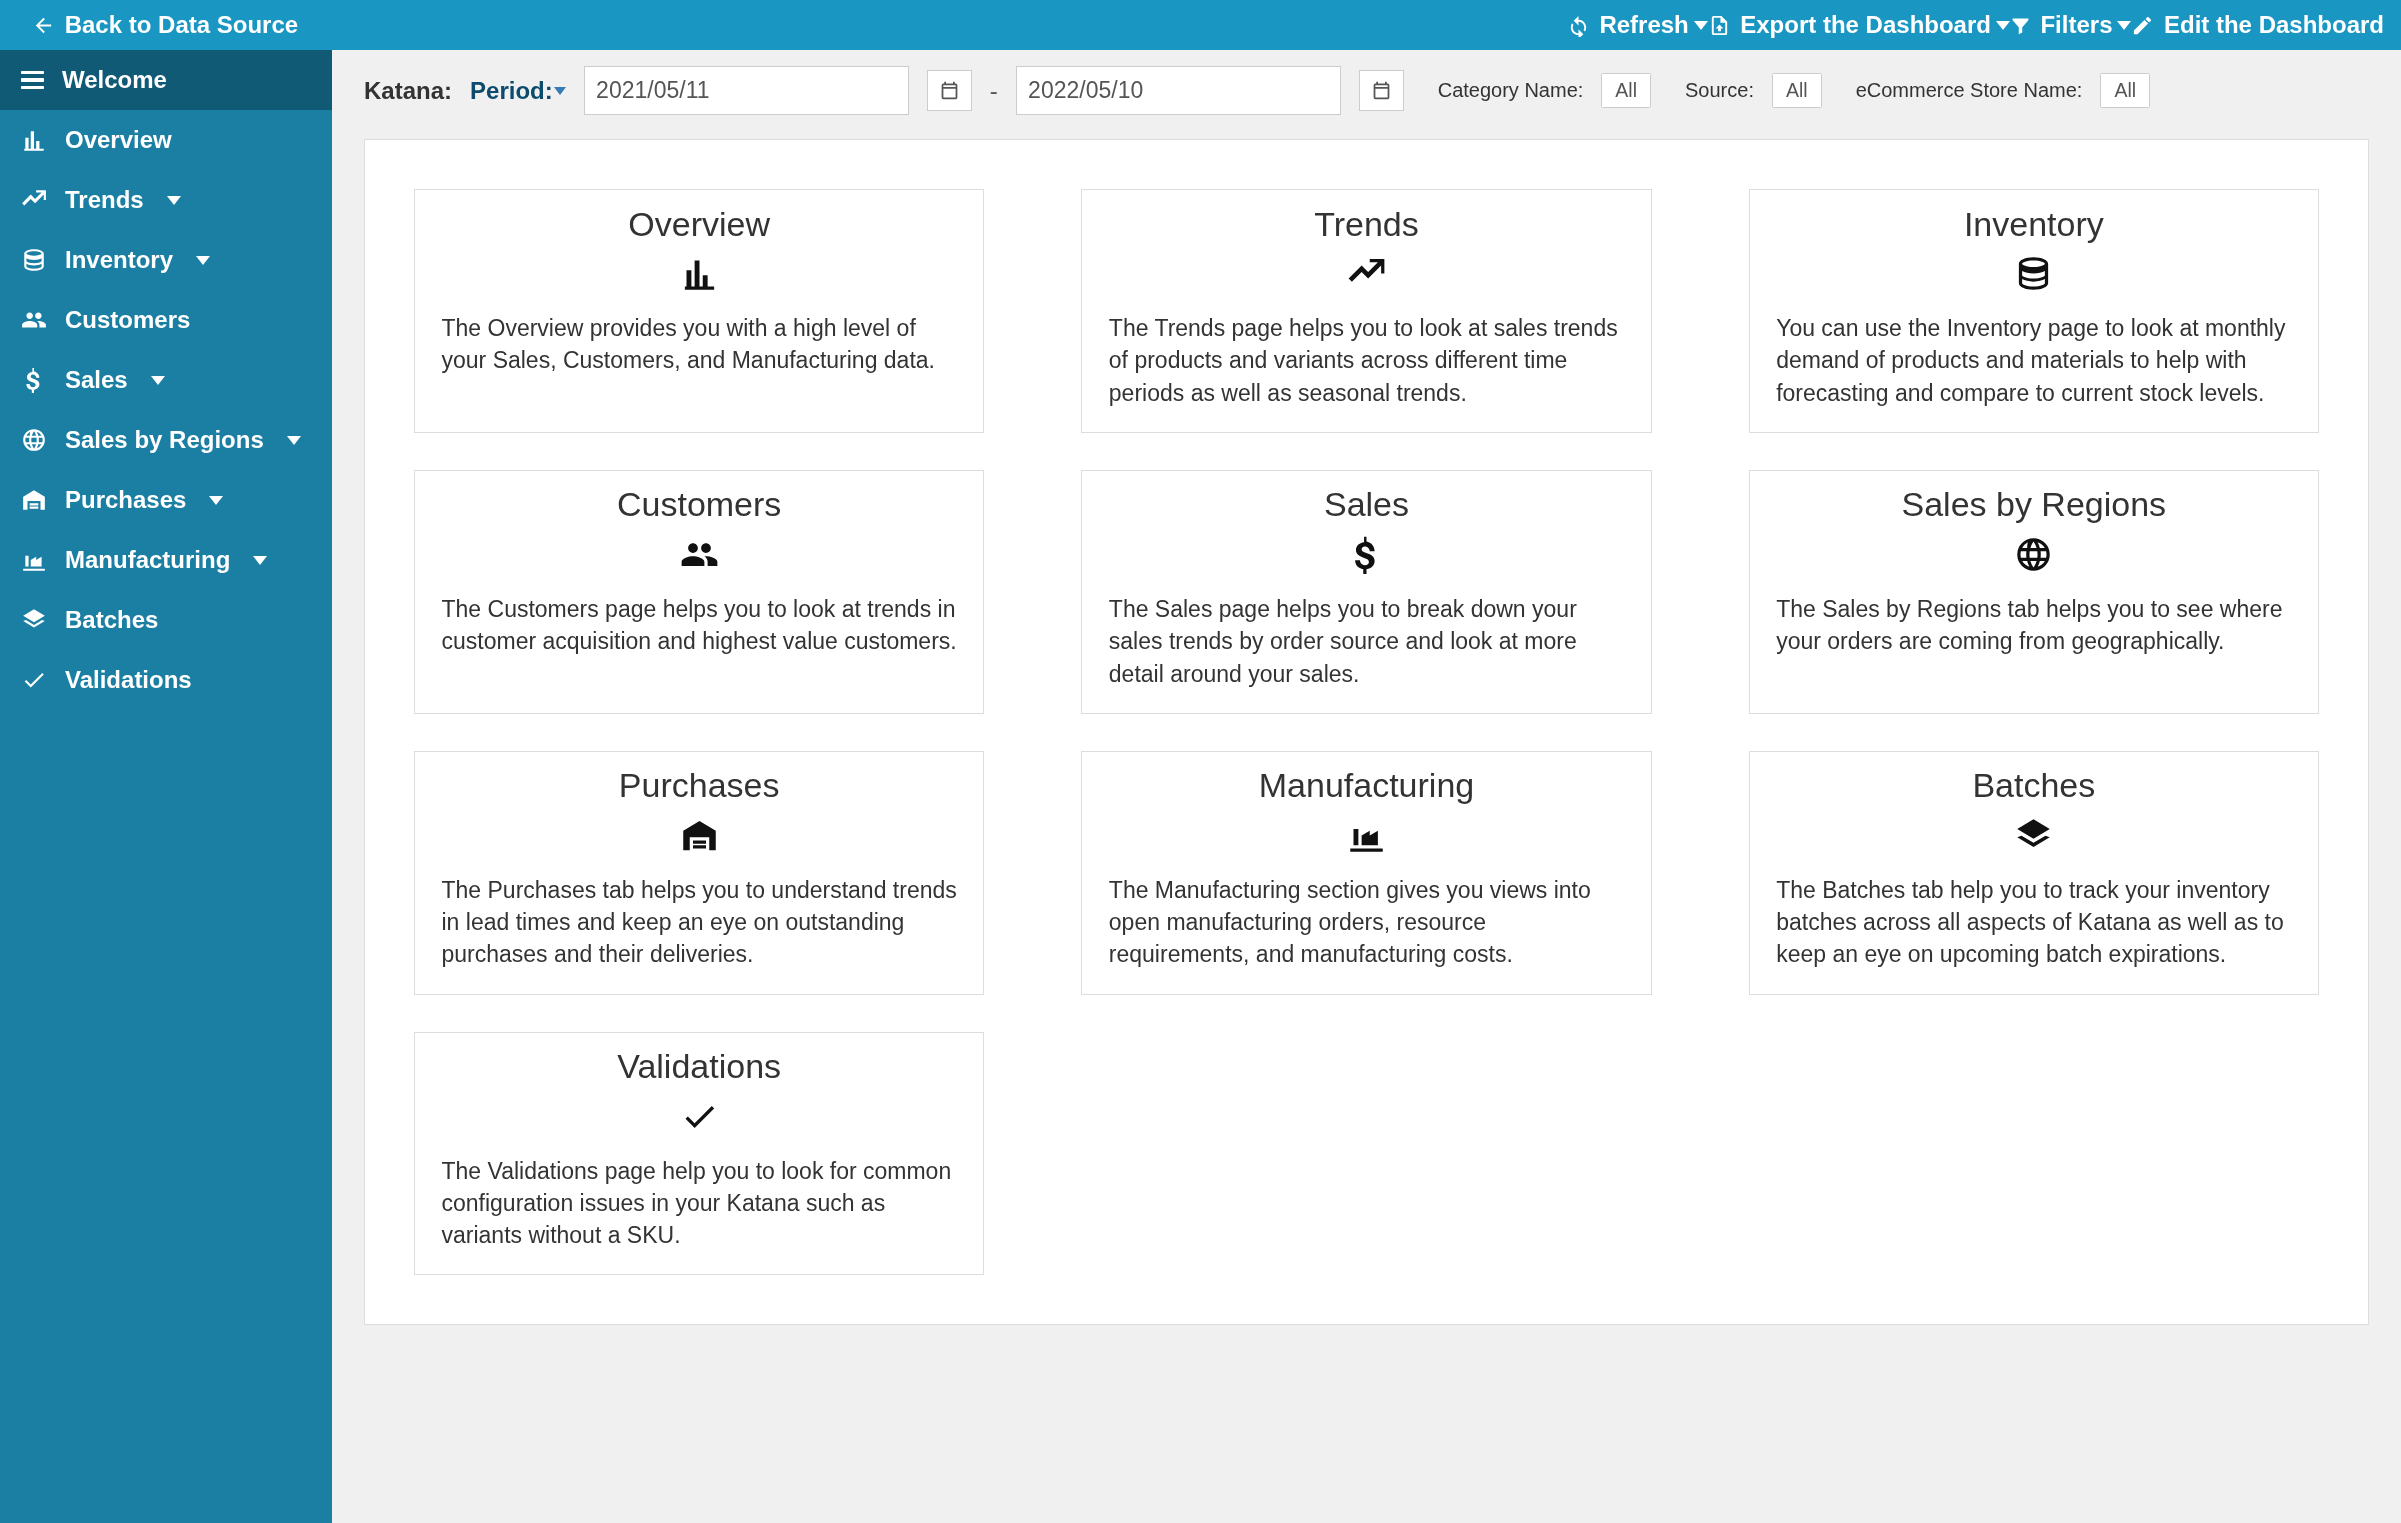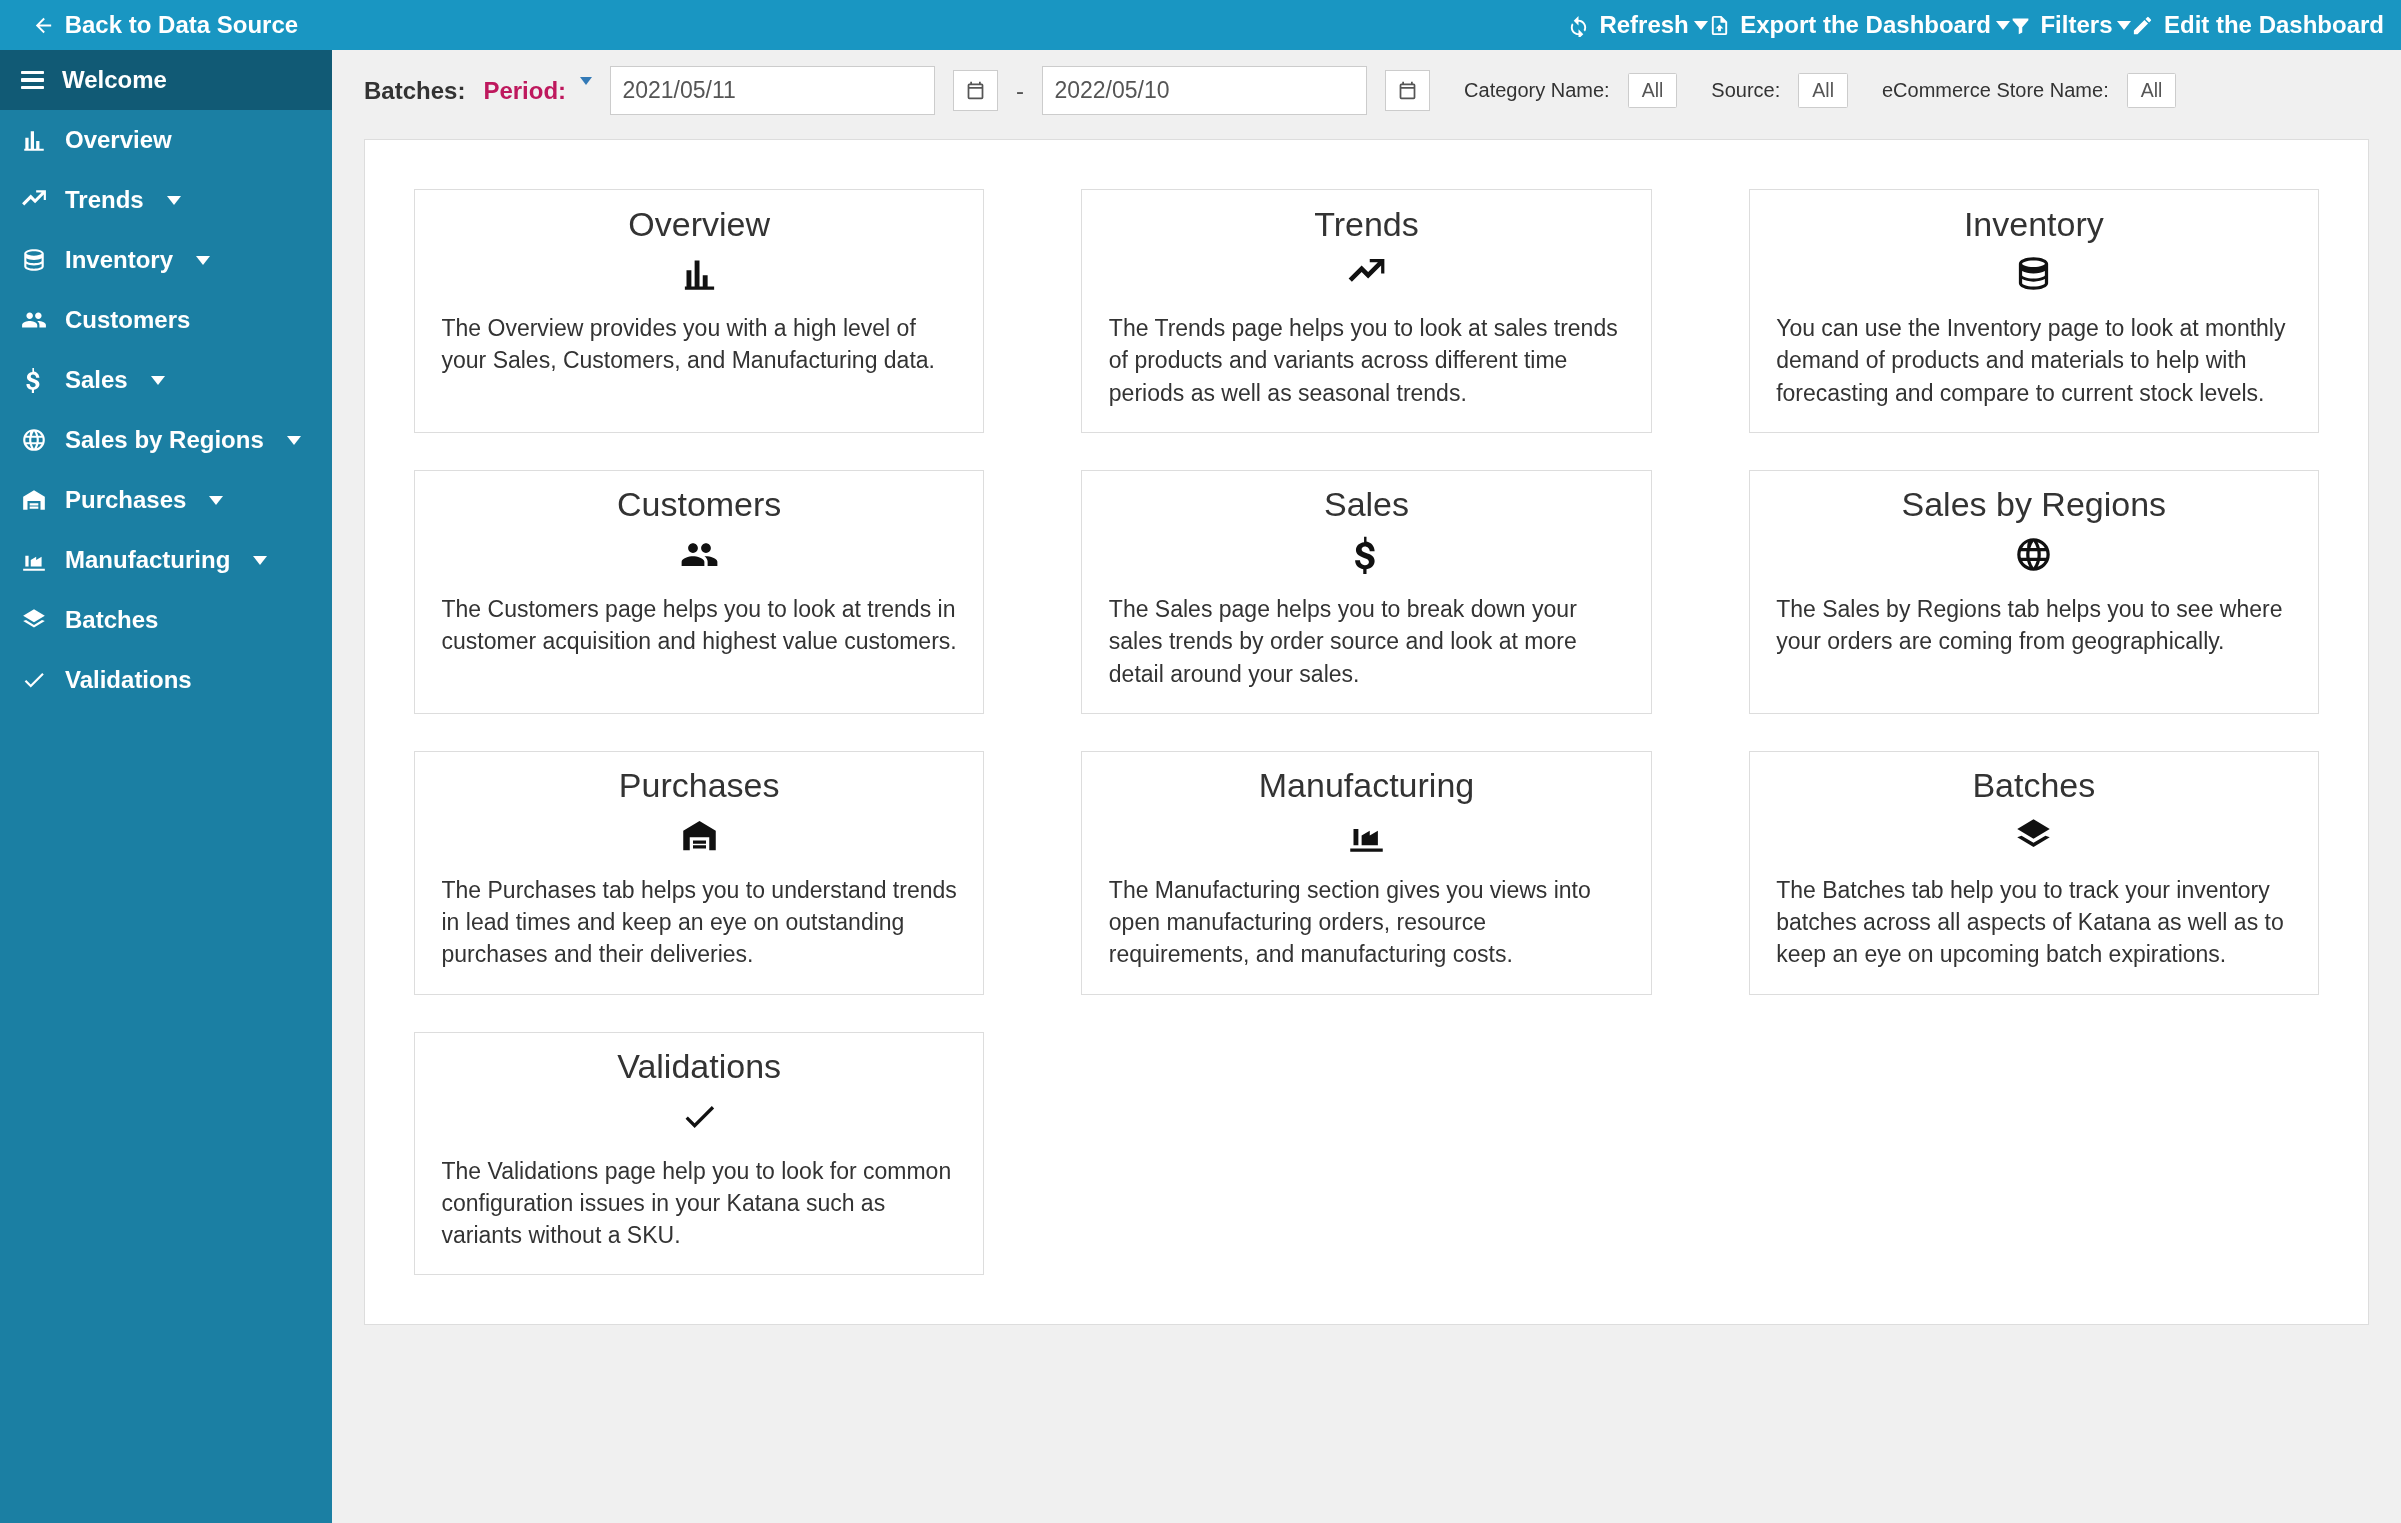--- a/index.html
+++ b/index.html
@@ -59,21 +59,21 @@
     display:flex;
     align-items:center;
     gap: 18px;
     padding: 16px 24px 16px 32px;
     font-size: 24px;
     color:#333;
     background:#f0f0f0;
     flex-wrap:nowrap;
   }
   .filters .lbl { font-weight:700; }
-  .filters .period { color:#be185d; font-weight:600; display:flex; gap:14px; }
+  .filters .period { color:#0c4a6e; font-weight:600; display:flex; align-items:center; gap:1px; }
   .filters .period .chev { width:0;height:0;border-left:6.5px solid transparent;border-right:6.5px solid transparent;border-top:8px solid #337ab7; }
   .date-input {
     height: 49px; width: 325px;
     border:0.8px solid #ccc; background:#fff; font-size:23px; padding:0 11.4px;
     font-family:inherit; color:#555;
   }
   .cal-btn {
     height:41px; width:45px; border:0.8px solid #ccc; background:#fff;
     display:flex; align-items:center; justify-content:center; font-size:21px; color:#555; cursor:pointer;
   }
@@ -277,21 +277,21 @@
       <div class="side-item">
         <svg viewBox="0 0 24 24">
           <use href="#i-check"></use>
         </svg>
         <span class="label">Validations</span>
       </div>
     </div>
 
   <div class="main">
     <div class="filters">
-      <span class="lbl">Batches:</span>
+      <span class="lbl">Katana:</span>
       <span class="period">
         <span>Period:</span>
         <span class="chev"></span>
       </span>
       <input class="date-input" value="2021/05/11" style="">
       <div class="cal-btn">
         <svg width="21" height="21" viewBox="0 0 24 24" fill="#555">
             <use href="#i-cal"></use>
           </svg>
       </div>

